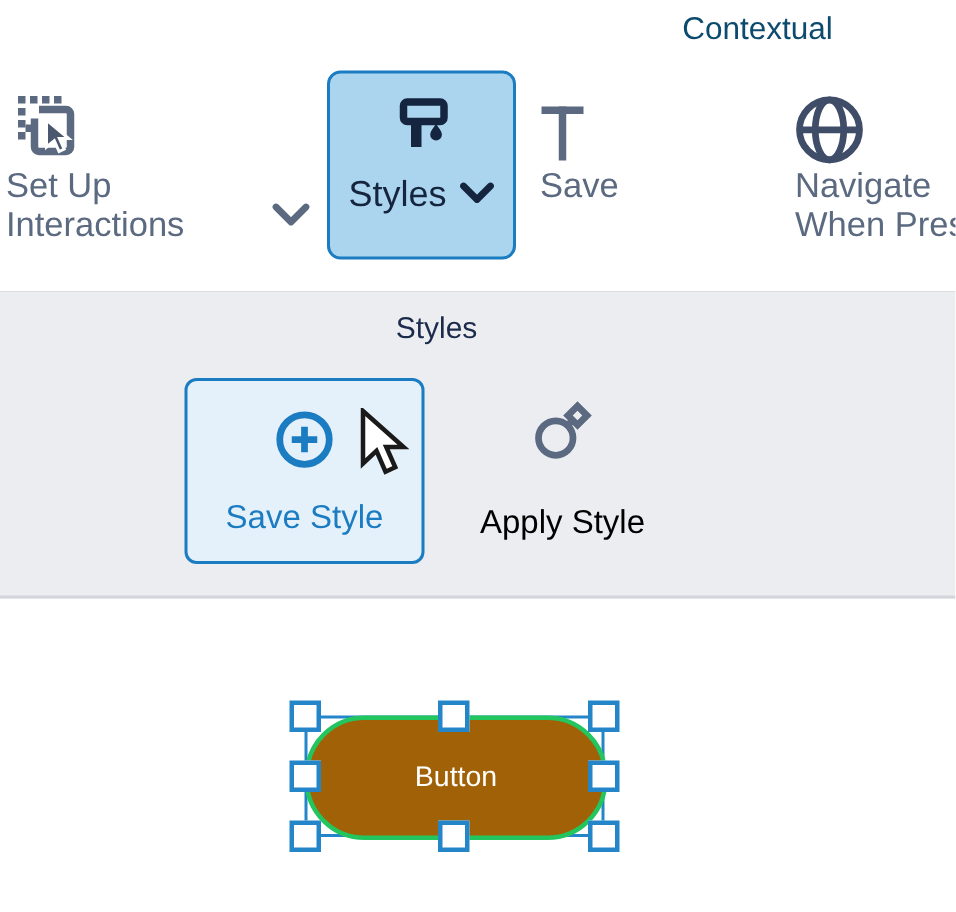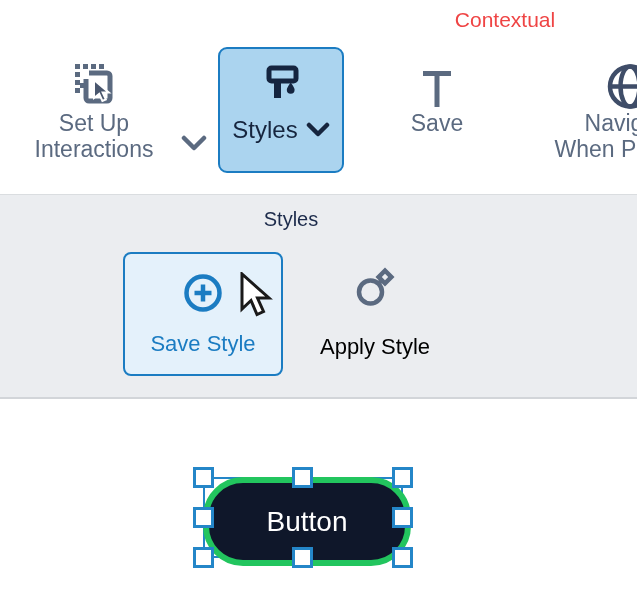--- a/index.html
+++ b/index.html
@@ -3,23 +3,23 @@
 <meta charset="utf-8">
 <style>
   html,body{margin:0;padding:0;}
   body{width:637px;height:608px;overflow:hidden;background:#ffffff;
        font-family:"Liberation Sans", sans-serif;}
   .stage{position:relative;width:637px;height:608px;overflow:hidden;background:#fff;}
 
   
   .ribbon{position:absolute;left:0;top:0;width:637px;height:195px;background:#fff;}
   .group-label{position:absolute;left:400px;top:8px;width:210px;text-align:center;
-               font-size:21px;color:#ef4444;}
+               font-size:21px;color:#0c4a6e;}
   .ribbon-item{position:absolute;top:58px;display:flex;flex-direction:column;
-               align-items:center;color:#5b6a80;font-size:23px;line-height:26px;
+               align-items:flex-start;color:#5b6a80;font-size:23px;line-height:26px;
                text-align:center;cursor:default;}
   .ri-1{left:4px;width:180px;}
   .ri-3{left:360px;width:154px;}
   .ri-4{left:530px;width:200px;}
   .ribbon-item .ico{height:52px;display:flex;align-items:flex-end;justify-content:center;}
   .chev-float{position:absolute;left:181px;top:134px;}
 
   .styles-btn{position:absolute;left:218px;top:47px;width:126px;height:126px;
               box-sizing:border-box;background:#abd4ef;border:2px solid #1b7cc2;
               border-radius:9px;display:flex;flex-direction:column;align-items:center;}
@@ -41,23 +41,23 @@
   .save-style .plbl{margin-top:14px;font-size:22px;color:#1b7cc2;}
   .apply-style{left:288px;top:57px;width:174px;height:124px;}
   .apply-style .ico{margin-top:12px;}
   .apply-style .plbl{margin-top:18px;font-size:22px;color:#000000;}
   .pointer-cursor{position:absolute;left:240px;top:77px;z-index:5;}
 
   
   .widget-bbox{position:absolute;left:203px;top:477px;width:196px;height:77px;
                border:2px solid #2486c8;}
   .widget-pill{position:absolute;left:-2px;top:-2px;width:196px;height:77px;
-               border:6px solid #22c55e;border-radius:40px;background:#0f172a;
+               border:3px solid #22c55e;border-radius:40px;background:#a16207;
                display:flex;align-items:center;justify-content:center;
-               color:#ffffff;font-size:28px;}
+               color:#ffffff;font-size:19px;}
   .handle{position:absolute;width:15px;height:15px;background:#ffffff;
           border:3px solid #2486c8;z-index:4;}
   .h-tl{left:-12px;top:-12px;} .h-tc{left:87px;top:-12px;} .h-tr{left:187px;top:-12px;}
   .h-ml{left:-12px;top:28px;}                              .h-mr{left:187px;top:28px;}
   .h-bl{left:-12px;top:68px;} .h-bc{left:87px;top:68px;}  .h-br{left:187px;top:68px;}
 </style>
 </head>
 <body>
 
 <div class="stage">

